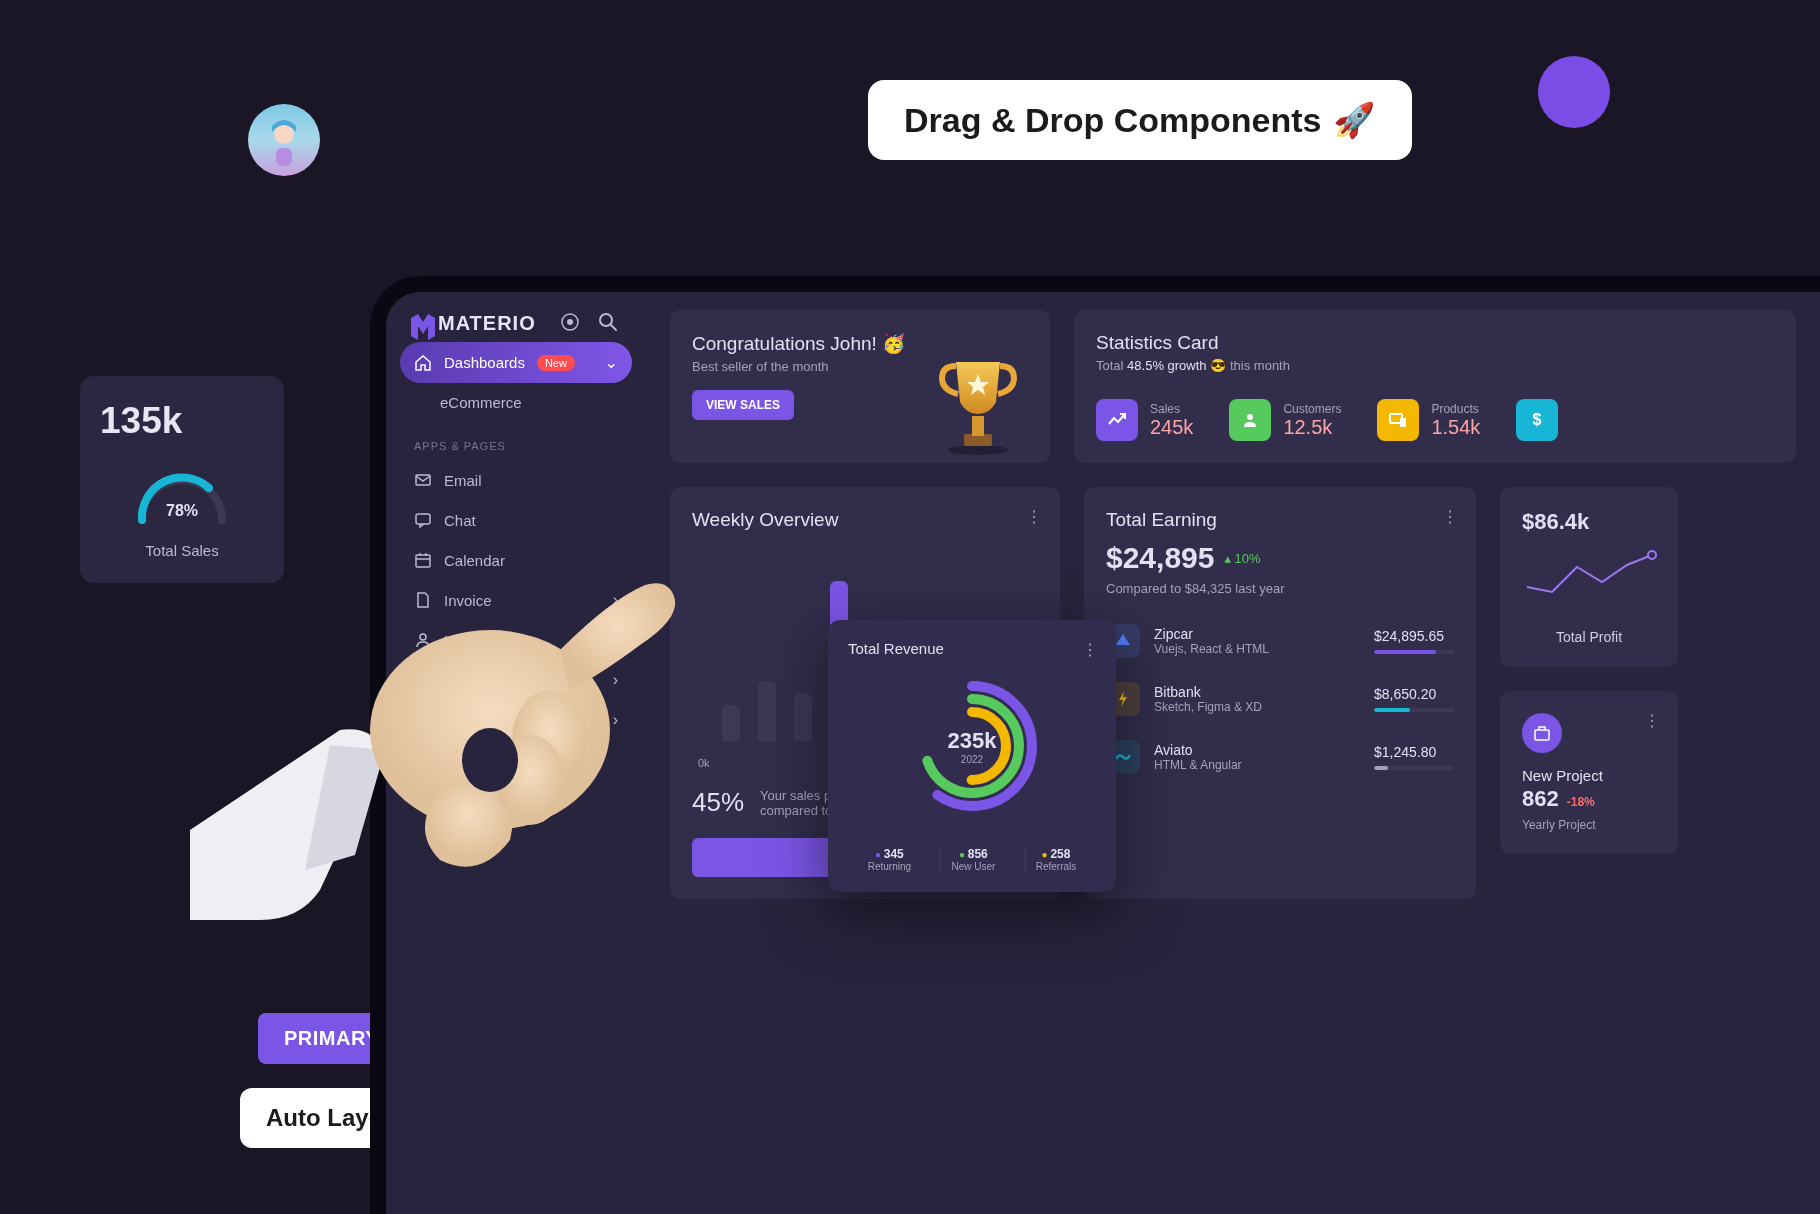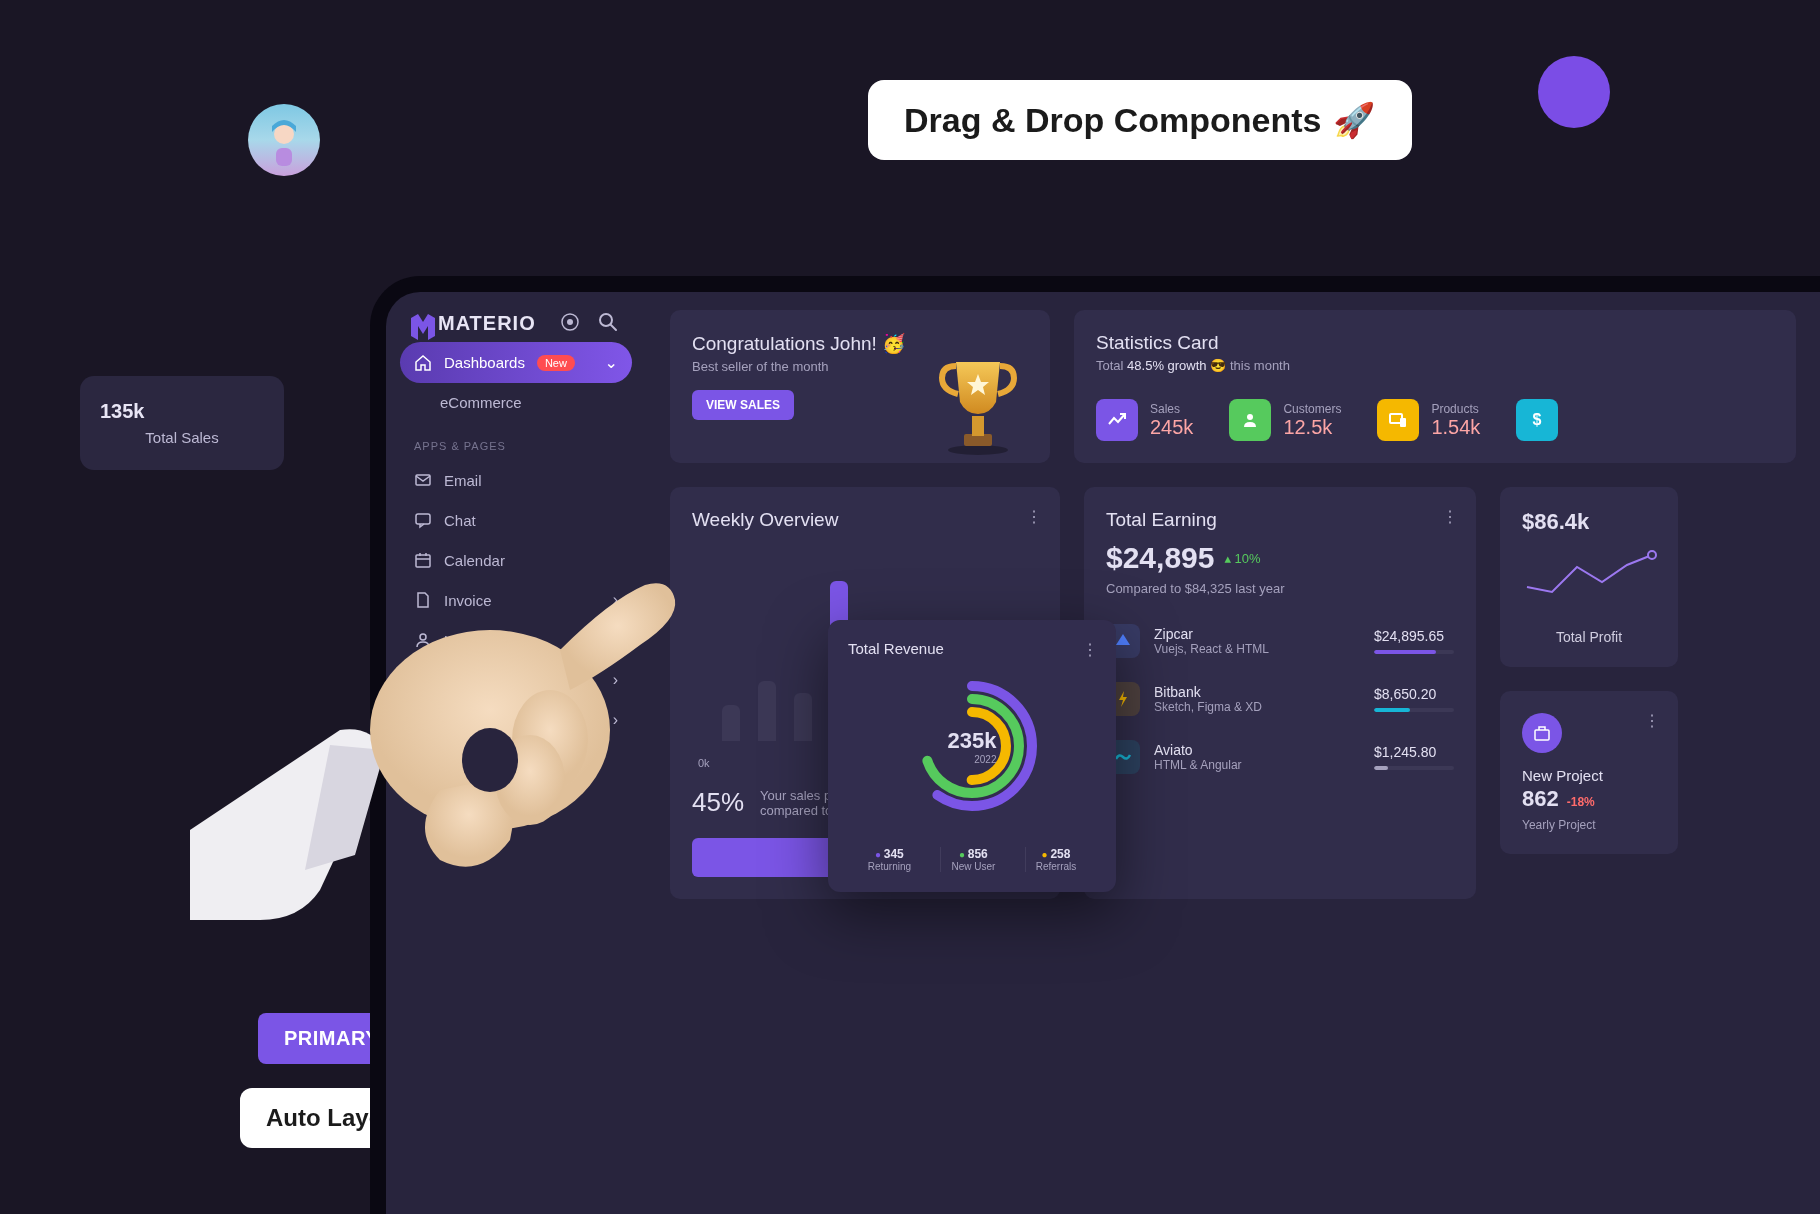--- a/index.html
+++ b/index.html
@@ -8,21 +8,21 @@
 
 .floating-avatar { position: absolute; top: 104px; left: 248px; width: 72px; height: 72px; border-radius: 50%; background: linear-gradient(180deg, #7ec8e3 0%, #a8d8ea 50%, #c9a0dc 100%); display: flex; align-items: center; justify-content: center; }
 .floating-avatar svg { width: 56px; height: 56px; }
 
 
 .drag-drop-badge { position: absolute; top: 80px; left: 868px; background: #fff; color: #1b1b1b; font-size: 34px; font-weight: 800; padding: 20px 36px; border-radius: 16px; display: flex; align-items: center; gap: 12px; }
 .drag-drop-circle { position: absolute; top: 56px; right: 210px; width: 72px; height: 72px; border-radius: 50%; background: #7b4de6; }
 
 
 .sales-card { position: absolute; top: 376px; left: 80px; width: 204px; background: #2b2740; border-radius: 14px; padding: 24px 20px; }
-.sales-value { font-size: 20px; font-weight: 600; color: #e8e5f5; }
+.sales-value { font-size: 37px; font-weight: 600; color: #e8e5f5; }
 .gauge-wrap { margin: 18px 0 12px; display: flex; justify-content: center; }
 .sales-label { text-align: center; font-size: 15px; color: #bdb9d4; margin-top: 6px; }
 
 
 .primary-btn { position: absolute; top: 1013px; left: 258px; background: #7b55e6; color: #fff; font-weight: 700; font-size: 20px; padding: 14px 26px; border-radius: 8px; letter-spacing: 0.5px; }
 
 
 .auto-layout-badge { position: absolute; top: 1088px; left: 240px; background: #fff; color: #1b1b1b; font-size: 24px; font-weight: 800; padding: 16px 26px; border-radius: 12px; }
 
 
@@ -107,21 +107,21 @@
 
 .menu-dots { position: absolute; top: 20px; right: 18px; color: #a5a1bd; cursor: pointer; }
 .card { position: relative; }
 
 
 .revenue-float { position: absolute; top: 620px; left: 828px; width: 288px; background: #322d4e; border-radius: 12px; padding: 20px; box-shadow: 0 20px 60px rgba(0,0,0,0.5); z-index: 50; }
 .rev-title { font-size: 15px; color: #e3e0f2; }
 .donut-wrap { display: flex; justify-content: center; margin: 14px 0; position: relative; }
 .donut-center { position: absolute; top: 50%; left: 50%; transform: translate(-50%, -50%); text-align: center; }
 .donut-val { font-size: 22px; font-weight: 600; color: #e3e0f2; }
-.donut-year { font-size: 10px; color: #a5a1bd; text-align: right; }
+.donut-year { font-size: 10px; color: #a5a1bd; }
 .rev-legend { display: flex; justify-content: space-around; margin-top: 10px; padding-top: 12px; }
 .rev-leg-item { text-align: center; border-left: 1px solid #413c5c; padding: 0 10px; }
 .rev-leg-item:first-child { border-left: none; }
 .rev-leg-dot { font-size: 10px; }
 .rev-leg-val { font-size: 12px; color: #e3e0f2; font-weight: 600; }
 .rev-leg-label { font-size: 10px; color: #a5a1bd; }
 
 
 .hand { position: absolute; top: 550px; left: 190px; width: 560px; height: 450px; z-index: 60; }
 </style>
@@ -137,20 +137,27 @@
 </div>
 
 <div class="drag-drop-circle"></div>
 <div class="drag-drop-badge">
   <span>Drag &amp; Drop Components</span>
   <span>🚀</span>
 </div>
 
 <div class="sales-card">
   <div class="sales-value">135k</div>
+  <div class="gauge-wrap">
+    <svg width="110" height="70" viewBox="0 0 110 70">
+      <path d="M15 60 A 40 40 0 0 1 95 60" fill="none" stroke="#3c3856" stroke-width="8" stroke-linecap="round"></path>
+      <path d="M15 60 A 40 40 0 0 1 82 28" fill="none" stroke="#17b6d6" stroke-width="8" stroke-linecap="round"></path>
+      <text x="55" y="56" text-anchor="middle" fill="#e3e0f2" font-size="16" font-weight="600">78%</text>
+    </svg>
+  </div>
   <div class="sales-label">Total Sales</div>
 </div>
 
 <div class="primary-btn">PRIMARY</div>
 <div class="auto-layout-badge">Auto Layout</div>
 
 <div class="laptop">
   <div class="app">
 
     <div class="sidebar">

